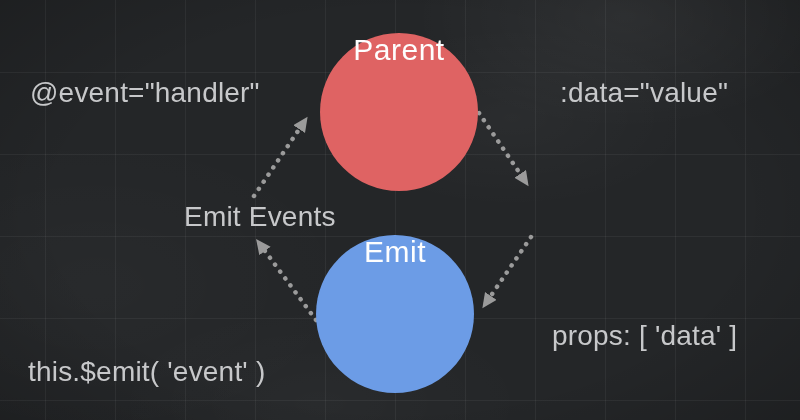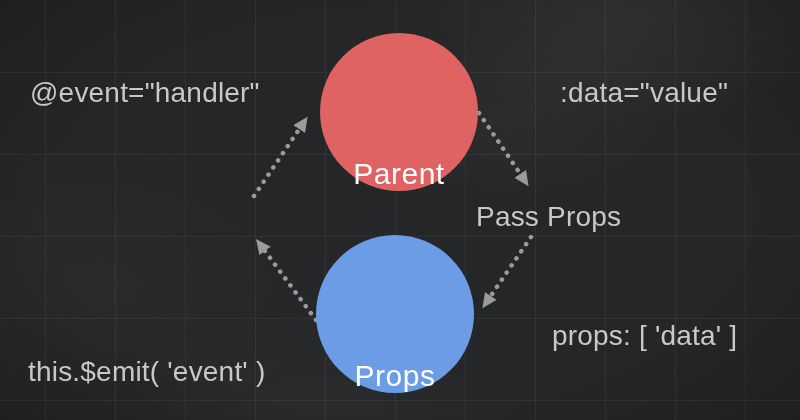--- a/index.html
+++ b/index.html
@@ -54,21 +54,21 @@
     stroke-width: 4.5;
     stroke-linecap: round;
     stroke-dasharray: 0.1 8.5;
   }
   .arrows marker path { fill: var(--arrow); }
 
   .node {
     position: absolute;
     width: 158px; height: 158px;
     border-radius: 50%;
-    display: flex; align-items: flex-end; justify-content: center;
+    display: flex; align-items: flex-start; justify-content: center;
   }
   .node-parent { left: 320px; top: 33px;  background: var(--parent-node); }
   .node-child  { left: 316px; top: 235px; background: var(--child-node); }
   .node-label {
     color: var(--node-text);
     font-size: 30px;
     letter-spacing: 0.5px;
   }
 
   .flow-label, .annotation {
@@ -104,23 +104,23 @@
     <path class="dotted" d="M254,196 L302,125" marker-end="url(#arrowhead)"></path>
     <path class="dotted" d="M479,113 L523,178" marker-end="url(#arrowhead)"></path>
     <path class="dotted" d="M531,237 L488,300" marker-end="url(#arrowhead)"></path>
   </svg>
 
   <div class="node node-parent">
     <span class="node-label">Parent</span>
   </div>
 
   <div class="node node-child">
-    <span class="node-label">Props</span>
+    <span class="node-label">Emit</span>
   </div>
 
-  <div class="flow-label flow-label-props">Pass Props</div>
+  <div class="flow-label flow-label-emit">Emit Events</div>
 
   <div class="annotation annotation-parent-left">@event="handler"</div>
   <div class="annotation annotation-parent-right">:data="value"</div>
   <div class="annotation annotation-child-left">this.$emit( 'event' )</div>
   <div class="annotation annotation-child-right">props: [ 'data' ]</div>
 
 </div>
 
 </body></html>

